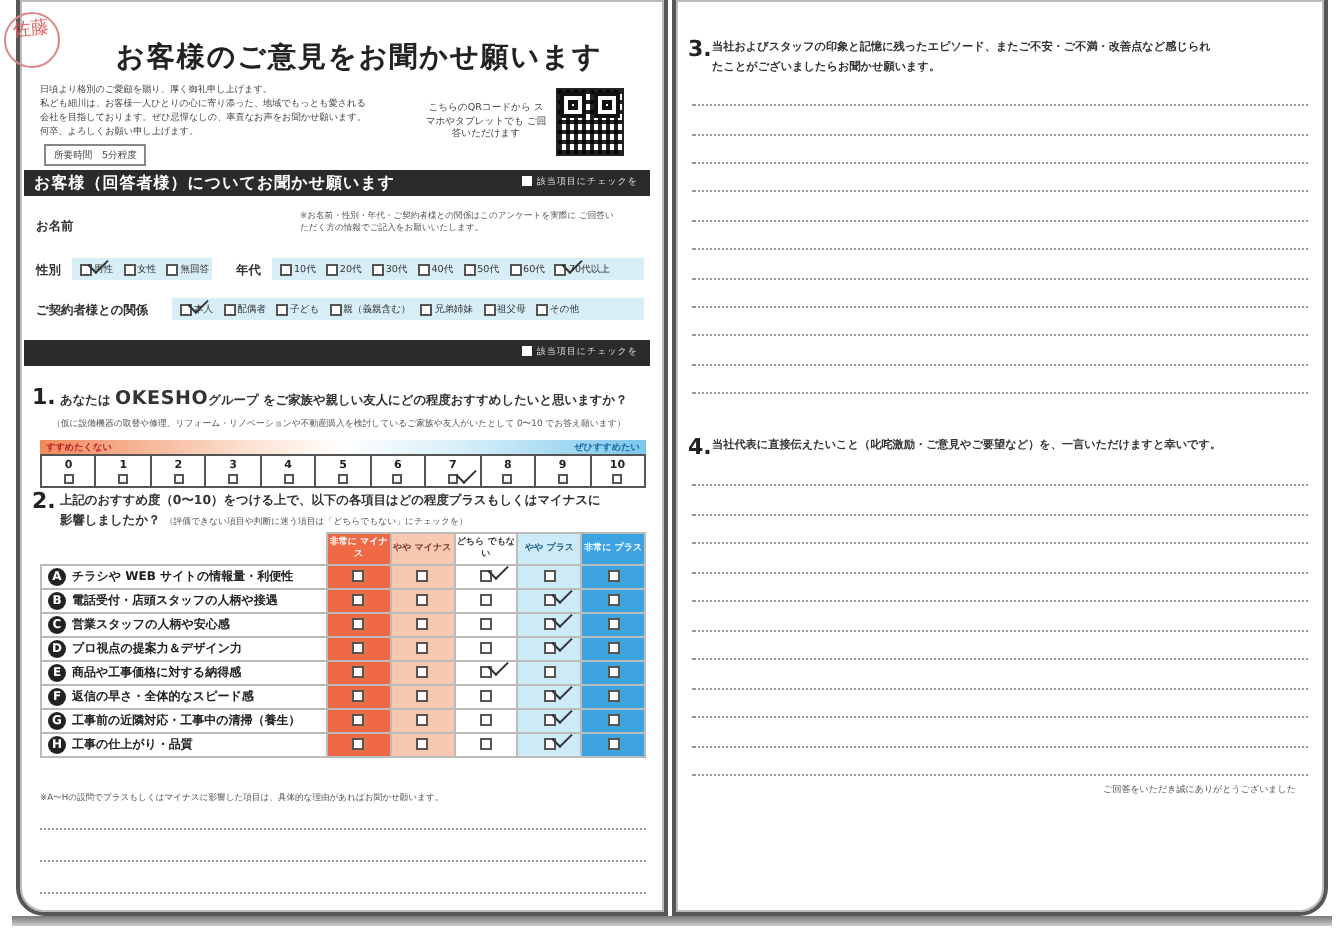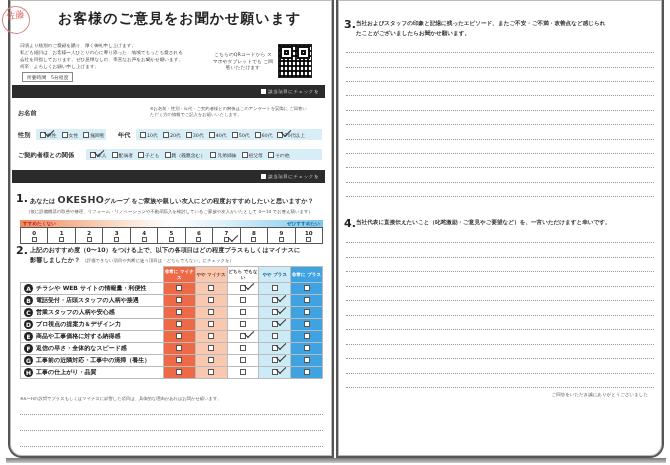--- a/index.html
+++ b/index.html
@@ -6,21 +6,21 @@
   html, body { width: 670px; height: 465px; background: #fff; overflow: hidden; }
   body { font-family: "DejaVu Sans", sans-serif; color: #222; position: relative; }
 
   .frame { position: absolute; border: 2px solid #555; box-shadow: inset 0 0 0 1px #bbb; background: #fff; }
   .frame-left { left: 8px; top: 0px; width: 326px; height: 458px; border-top: none; border-radius: 0 0 0 14px; }
   .frame-right { left: 336px; top: 0px; width: 328px; height: 458px; border-top: none; border-radius: 0 0 14px 0; }
   .frame-bottom-shadow { position:absolute; left:6px; top:458px; width:660px; height:5px; background:linear-gradient(#777,#ccc); }
 
   .stamp { position: absolute; left: 2px; top: 6px; width: 28px; height: 28px; border: 1.5px solid #d88; border-radius: 50%; color: #d66; font-size: 9px; line-height: 11px; text-align: center; padding-top: 3px; transform: rotate(-6deg); }
 
-  .title { position: absolute; left: 58px; top: 10px; font-size: 14px; font-weight: bold; letter-spacing: 1px; color: #222; }
+  .title { position: absolute; left: 58px; top: 20px; font-size: 14px; font-weight: bold; letter-spacing: 1px; color: #222; }
 
   .intro { position: absolute; left: 20px; top: 42px; width: 200px; font-size: 4.6px; line-height: 7px; color: #444; }
   .time-box { position: absolute; left: 22px; top: 72px; border: 1px solid #888; font-size: 4.8px; padding: 1px 4px; color: #444; }
   .qr-text { position: absolute; left: 212px; top: 52px; width: 62px; font-size: 4.8px; line-height: 6.5px; text-align: center; color: #444; }
   .qr { position: absolute; left: 278px; top: 44px; width: 34px; height: 34px; background:
       repeating-linear-gradient(90deg, #222 0 2px, #fff 2px 4px),
       repeating-linear-gradient(0deg, #222 0 2px, #fff 2px 5px);
       background-blend-mode: multiply; border: 1px solid #222; }
   .qr::before, .qr::after { content:""; position:absolute; width:9px; height:9px; border:2px solid #111; background:#fff; box-shadow: inset 0 0 0 2px #fff, inset 0 0 0 4px #111; }
   .qr::before { left:1px; top:1px; }
@@ -82,20 +82,21 @@
   <div>日頃より格別のご愛顧を賜り、厚く御礼申し上げます。</div>
   <div>私ども細川は、お客様一人ひとりの心に寄り添った、地域でもっとも愛される</div>
   <div>会社を目指しております。ぜひ忌憚なしの、率直なお声をお聞かせ願います。</div>
   <div>何卒、よろしくお願い申し上げます。</div>
 </div>
 <div class="time-box">所要時間　5分程度</div>
 <div class="qr-text">こちらのQRコードから スマホやタブレットでも ご回答いただけます</div>
 <div class="qr"></div>
 
 <div class="section-bar" style="top:85px;">
+  <span>お客様（回答者様）についてお聞かせ願います</span>
   <span class="hint"><span class="cb"></span><span>該当項目にチェックを</span></span>
 </div>
 
 <div class="label" style="left:18px; top:109px;">お名前</div>
 <div class="note" style="left:150px; top:106px; width:160px;">※お名前・性別・年代・ご契約者様との関係はこのアンケートを実際に ご回答いただく方の情報でご記入をお願いいたします。</div>
 
 <div class="label" style="left:18px; top:131px;">性別</div>
 <div class="row-band" style="left:36px; top:129px; width:70px;">
   <span class="opt">
       <span class="box checked"></span>

